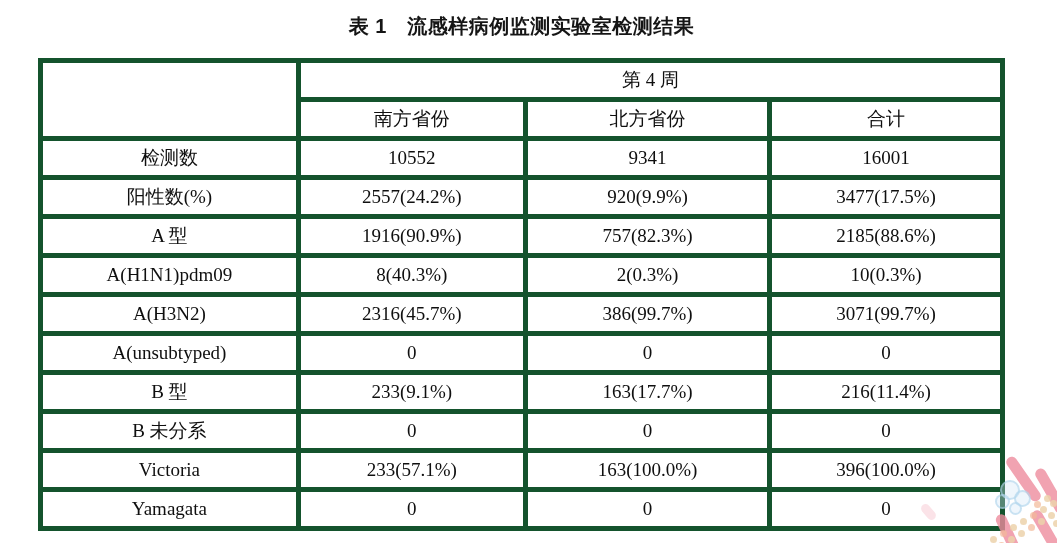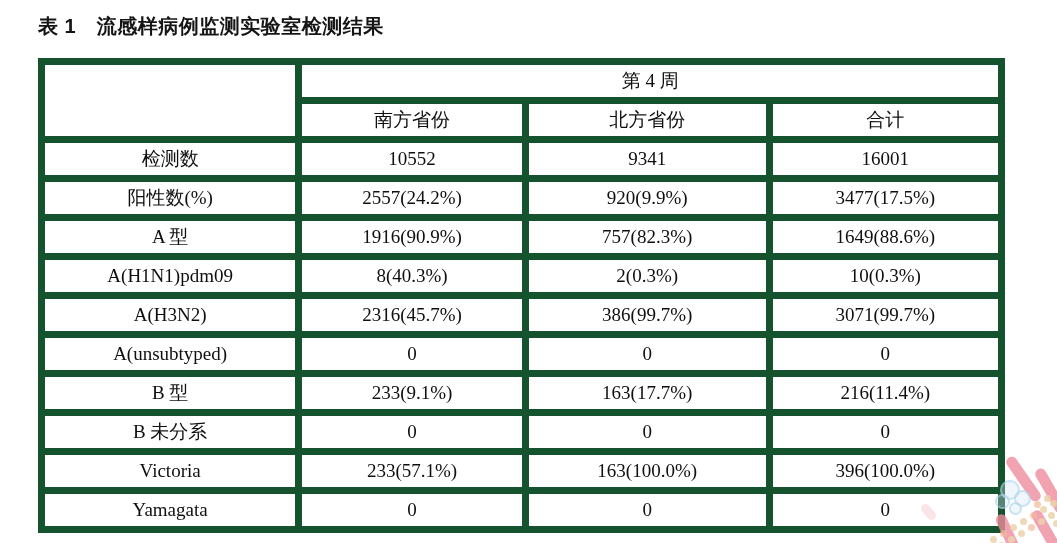--- a/index.html
+++ b/index.html
@@ -2,31 +2,31 @@
 <html><head>
 <meta charset="utf-8">
 <style>
   html,body{margin:0;padding:0;}
   body{
     width:1057px;height:543px;position:relative;background:#ffffff;
     font-family:"Liberation Serif","DejaVu Serif",serif;color:#0f0f0f;
     overflow:hidden;
   }
   .caption{
-    position:absolute;left:38px;top:13px;width:967px;text-align:left;
+    position:absolute;left:38px;top:13px;width:967px;text-align:center;
     font-family:"Liberation Sans","DejaVu Sans",sans-serif;
     font-size:20px;font-weight:600;letter-spacing:.5px;color:#151515;
   }
   table.flu{
     position:absolute;left:38px;top:58px;width:967px;
     border-collapse:collapse;table-layout:fixed;
     border:2px solid #4c4c4c;border-bottom-width:3px;
   }
   table.flu th, table.flu td{
-    border:7px solid #14532d;
+    border:5px solid #14532d;
     text-align:center;vertical-align:middle;
     font-size:19px;font-weight:normal;padding:0 4px;
     overflow:hidden;white-space:nowrap;
   }
   table.flu tr{height:39px;}
   col.c1{width:26.8%;} col.c2{width:23.6%;} col.c3{width:25.4%;} col.c4{width:24.2%;}
   tr.bold td{font-weight:normal;}
   
   .wm{position:absolute;right:0;bottom:0;width:145px;height:135px;overflow:hidden;pointer-events:none;}
   .wm *{position:absolute;}
@@ -77,21 +77,21 @@
       <tr class="bold">
         <td>阳性数(%)</td>
         <td>2557(24.2%)</td>
         <td>920(9.9%)</td>
         <td>3477(17.5%)</td>
       </tr>
       <tr class="bold">
         <td>A 型</td>
         <td>1916(90.9%)</td>
         <td>757(82.3%)</td>
-        <td>1649(88.6%)</td>
+        <td>2185(88.6%)</td>
       </tr>
       <tr>
         <td>A(H1N1)pdm09</td>
         <td>8(40.3%)</td>
         <td>2(0.3%)</td>
         <td>10(0.3%)</td>
       </tr>
       <tr>
         <td>A(H3N2)</td>
         <td>2316(45.7%)</td>

